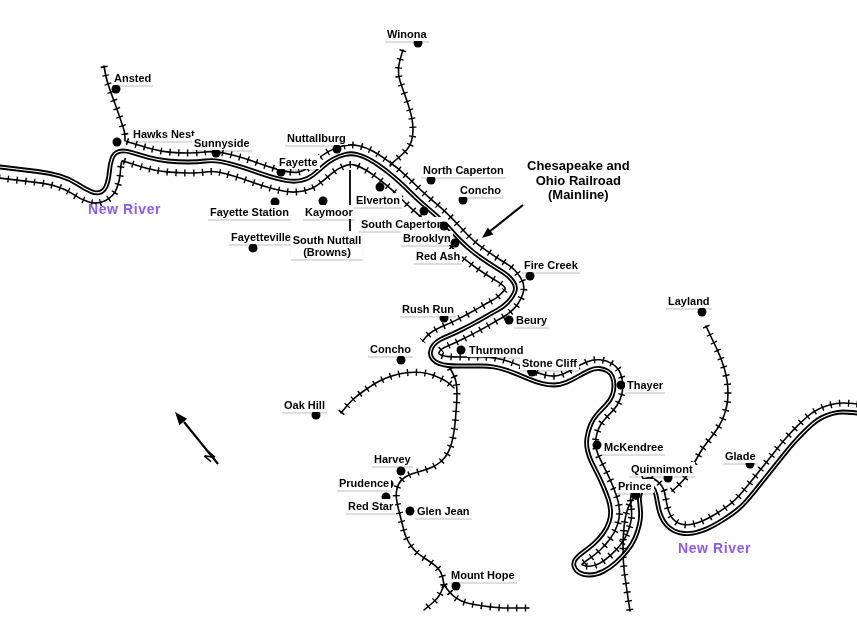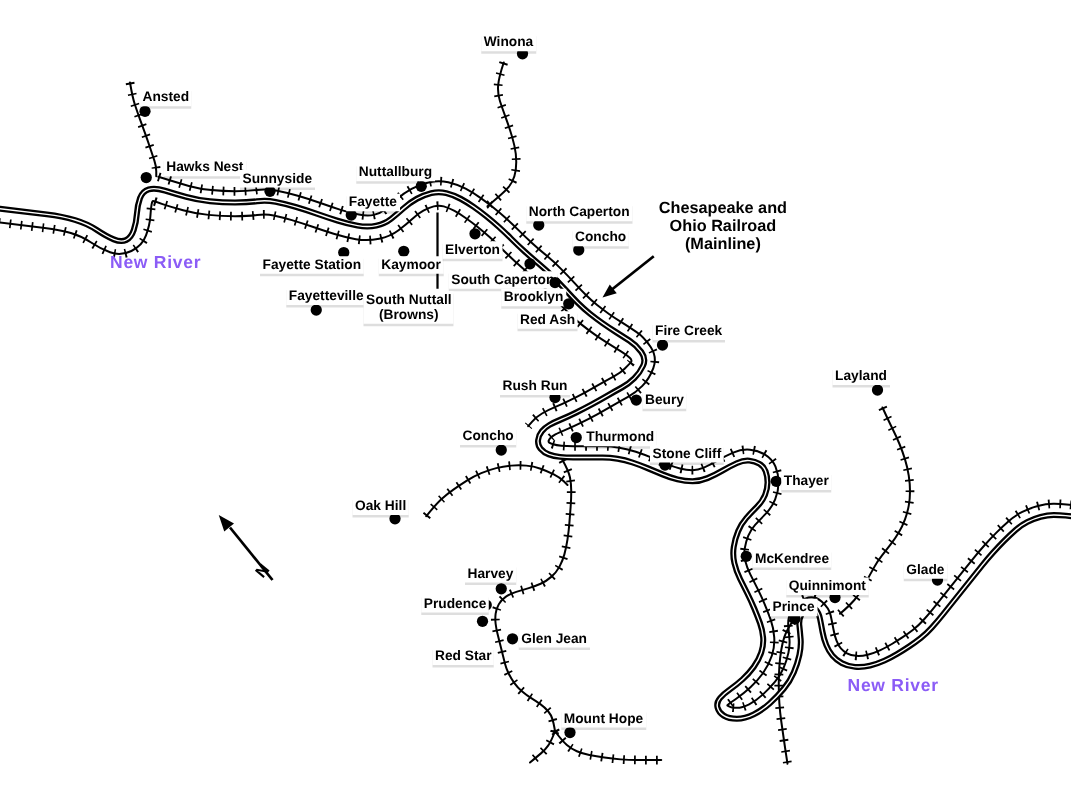--- a/index.html
+++ b/index.html
@@ -129,21 +129,21 @@
       <div class="st-label" style="left: 625px; top: 378px;">Thayer</div>
       <div class="st-dot" title="Oak Hill" style="left: 316px; top: 415px;"></div>
       <div class="st-label" style="left: 282px; top: 398px;">Oak Hill</div>
       <div class="st-dot" title="Layland" style="left: 702px; top: 312px;"></div>
       <div class="st-label" style="left: 666px; top: 294px;">Layland</div>
       <div class="st-dot" title="Harvey" style="left: 401px; top: 471px;"></div>
       <div class="st-label" style="left: 372px; top: 452px;">Harvey</div>
       <div class="st-dot" title="Prudence" style="left: 389px; top: 484px;"></div>
       <div class="st-label" style="left: 337px; top: 476px;">Prudence</div>
       <div class="st-dot" title="Red Star" style="left: 386px; top: 497px;"></div>
-      <div class="st-label" style="left: 346px; top: 499px; margin-top: 19px;">Red Star</div>
+      <div class="st-label" style="left: 346px; top: 499px;">Red Star</div>
       <div class="st-dot" title="Glen Jean" style="left: 410px; top: 511px;"></div>
       <div class="st-label" style="left: 415px; top: 504px;">Glen Jean</div>
       <div class="st-dot" title="Mount Hope" style="left: 456px; top: 586px;"></div>
       <div class="st-label" style="left: 449px; top: 568px;">Mount Hope</div>
       <div class="st-dot" title="McKendree" style="left: 597px; top: 445px;"></div>
       <div class="st-label" style="left: 602px; top: 440px;">McKendree</div>
       <div class="st-dot" title="Quinnimont" style="left: 668px; top: 478px;"></div>
       <div class="st-label" style="left: 629px; top: 462px;">Quinnimont</div>
       <div class="st-dot" title="Prince" style="left: 636px; top: 495px;"></div>
       <div class="st-label" style="left: 616px; top: 479px;">Prince</div>

